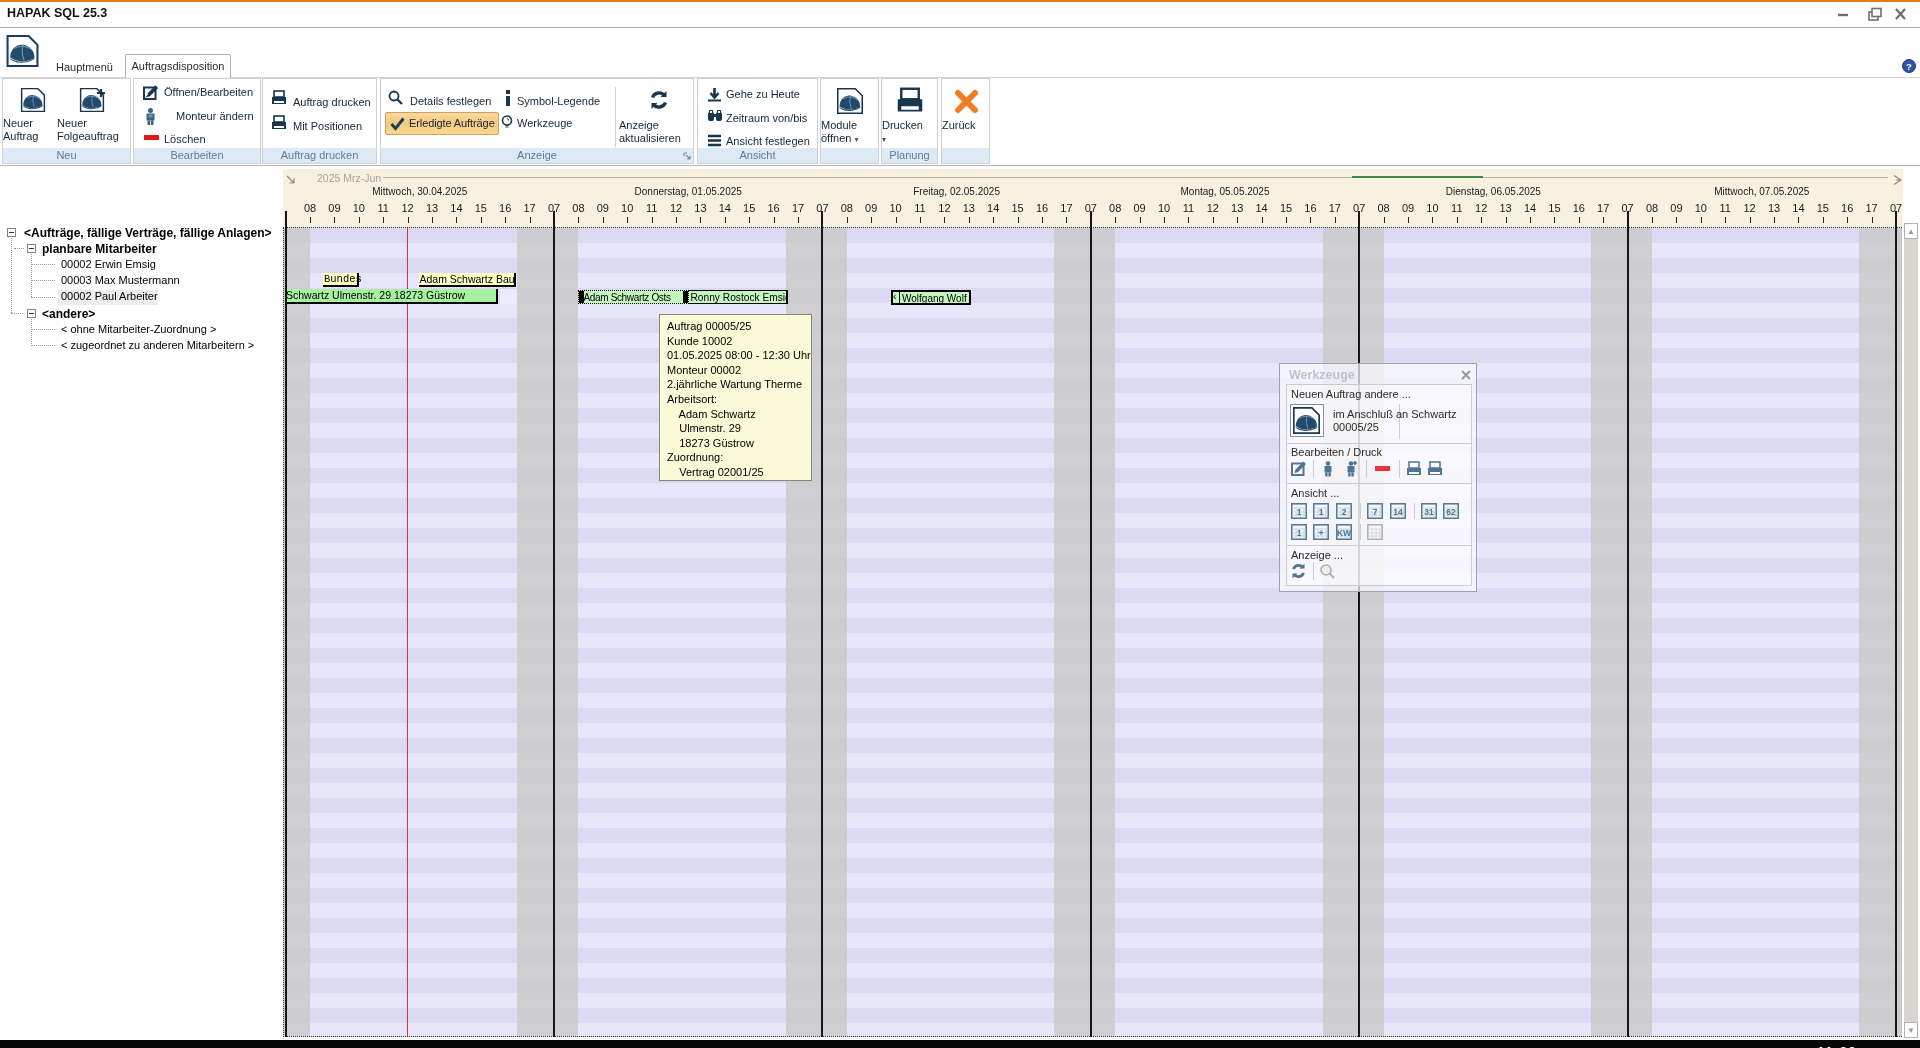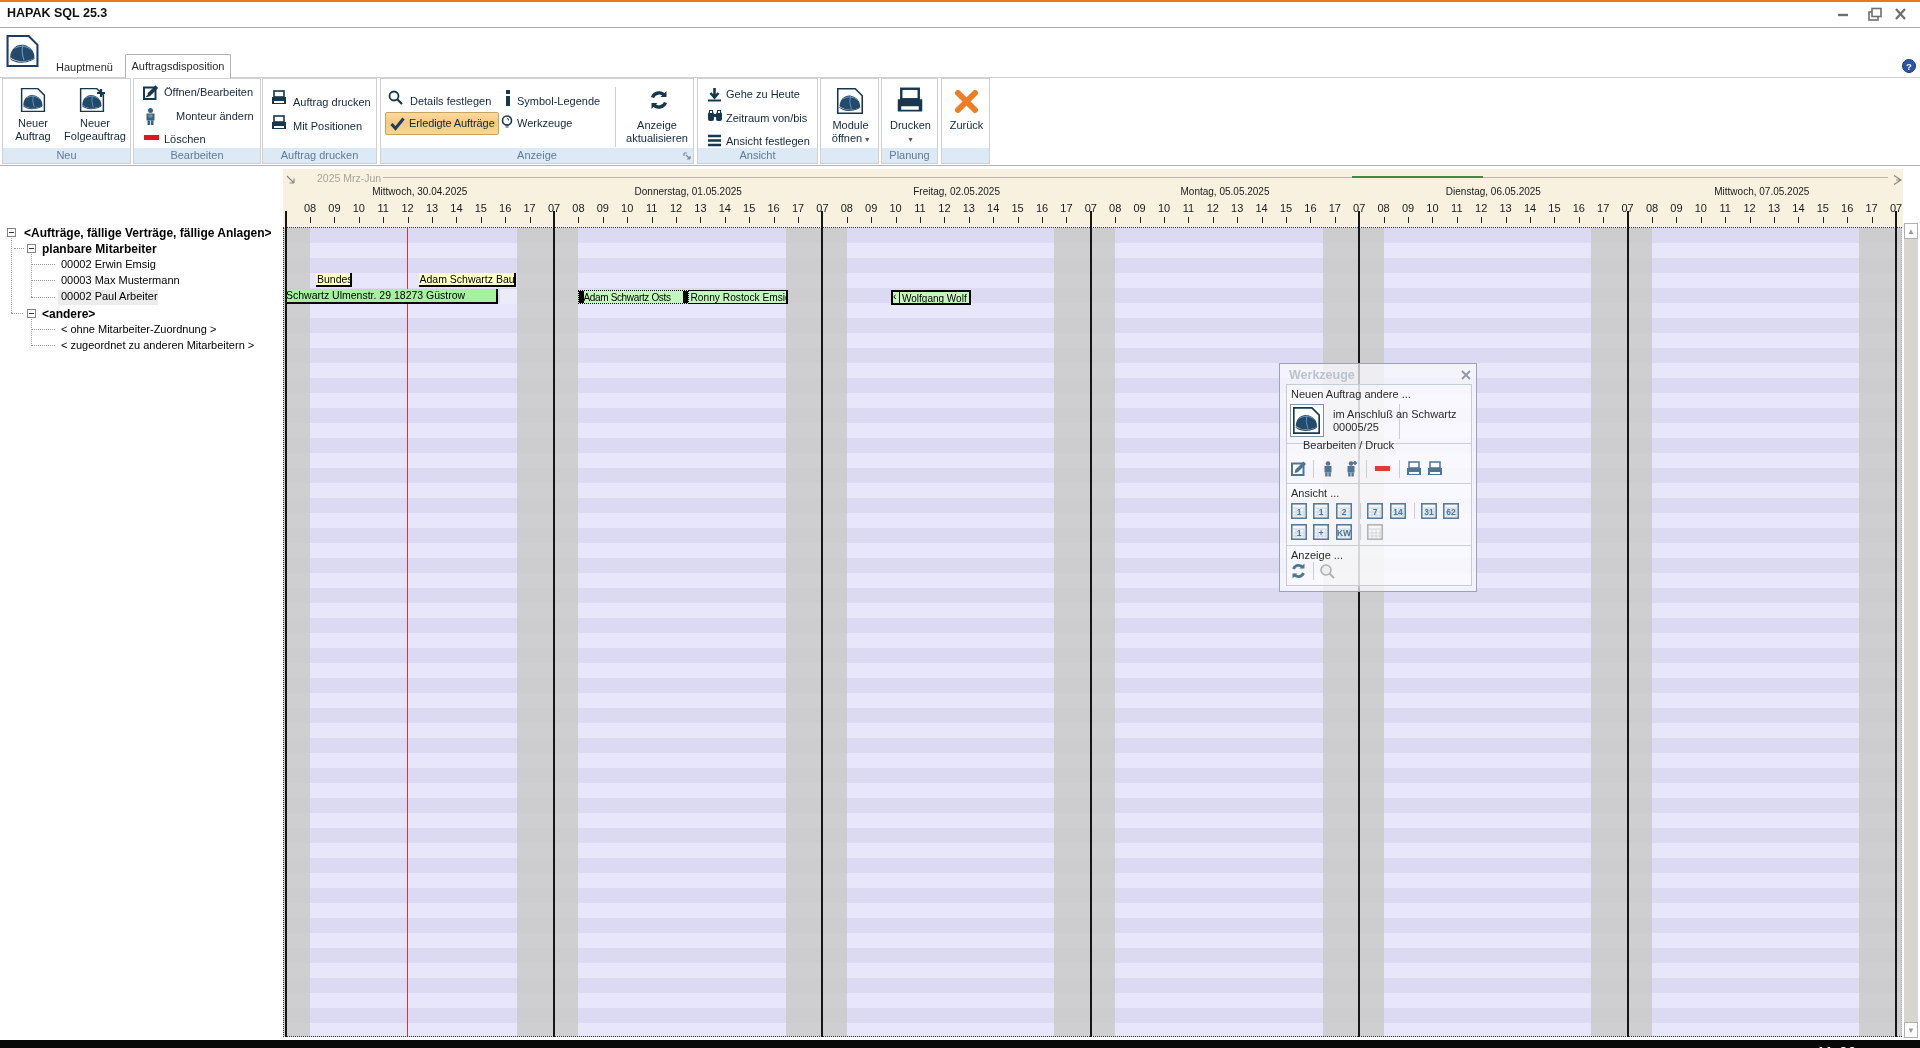--- a/index.html
+++ b/index.html
@@ -14,21 +14,21 @@
 #apptitle{left:0;top:33px;width:1920px;text-align:center;font-size:12px;color:#4c4c4c;}
 #apptitle .or{color:#e87a1e;}
 #hauptmenu{left:56px;top:61px;width:110px;font-size:11px;color:#2b2b2b;}
 #tabbox{left:125px;top:54px;width:106px;height:24px;background:#fff;border:1px solid #b2b2b2;border-bottom:none;border-radius:2px 2px 0 0;font-size:11px;color:#2b2b2b;text-align:center;line-height:22px;z-index:5;}
 
 #ribtop{left:0;top:77px;width:1920px;height:1px;background:#d2d2d2;}
 #ribbot{left:0;top:165px;width:1920px;height:1px;background:#b3b3b3;}
 .grp{position:absolute;top:78px;height:86px;background:#fff;border:1px solid #d0d0d0;}
 .grplabel{position:absolute;left:0;right:0;bottom:0;height:15px;background:#dde9f5;color:#5e7b99;font-size:11px;text-align:center;line-height:15px;}
 .ritem{position:absolute;font-size:11px;color:#13273c;white-space:nowrap;}
-.bigname{position:absolute;font-size:11px;color:#13273c;text-align:center;line-height:13px;}
+.bigname{position:absolute;font-size:11px;color:#13273c;text-align:left;line-height:13px;}
 
 #chead{left:283px;top:169px;width:1620px;height:58px;background:#f8f1e0;}
 .daylbl{position:absolute;top:17px;font-size:10px;color:#1a1a1a;text-align:center;width:200px;}
 .hourlbl{position:absolute;top:33px;font-size:11px;color:#1a1a1a;width:20px;text-align:center;}
 .tick{position:absolute;top:48px;width:1px;height:6px;background:#222;}
 #monthlbl{left:317px;top:172px;font-size:10.5px;color:#a8a49a;}
 #monthline{left:383px;top:177px;width:1505px;height:1px;background:#b9b5ab;}
 #monthgreen{left:1352px;top:176px;width:131px;height:2px;background:#3c8a46;}
 
 #chart{left:283px;top:227px;width:1619px;height:810px;border:1px dotted #333;
@@ -403,21 +403,21 @@
 
 <div class="abs" id="chart">
       <div class="grayband" style="left:0px;width:26.00000000000002px;"></div>
       <div class="grayband" style="left:233.4px;width:60.99999999999997px;"></div>
       <div class="grayband" style="left:501.79999999999995px;width:61px;"></div>
       <div class="grayband" style="left:770.1999999999999px;width:61px;"></div>
       <div class="grayband" style="left:1038.6px;width:61px;"></div>
       <div class="grayband" style="left:1307px;width:61px;"></div>
       <div class="grayband" style="left:1575.4px;width:42.59999999999991px;"></div>
       <div class="abs" style="left:122.5px;top:0;width:1.6px;height:100%;background:#e03232;"></div>
-      <div class="ylbl" style="left:32px;width:36px;">Bundes</div>
+      <div class="ylbl" style="left:39px;width:36px;font-family:Liberation Mono, monospace;">Bundes</div>
       <div class="ylbl" style="left:134.5px;width:97px;">Adam Schwartz Bau</div>
       <div class="gbar" style="left:1px;top:61px;width:213px;height:15px;background:#a6f1a0;border-right:2.5px solid #000;border-bottom:2.5px solid #000;padding-left:1px;">Schwartz Ulmenstr. 29 18273 Güstrow</div>
       <div class="abs" style="left:216px;top:61px;width:17px;height:15px;background:#ecebfc;"></div>
       <div class="gbar" style="left:293.5px;top:62px;width:111px;height:14px;background:#c6f6c0;border:1px dotted #000;">
         <span style="position:absolute;left:0;top:0;width:5px;height:12px;background:#000;"></span>
         <span style="position:absolute;right:0;top:0;width:5px;height:12px;background:#000;"></span>
         <span style="position:absolute;left:5px;top:0;font-size:10px;letter-spacing:-0.35px;">Adam Schwartz Osts</span>
       </div>
       <div class="gbar" style="left:404.5px;top:62px;width:99px;height:14px;background:#c6f6c0;border-top:1.5px solid #000;border-right:2px solid #000;border-bottom:1.5px solid #000;padding-left:2px;font-size:10.2px;">Ronny Rostock Emsig</div>
       <div class="gbar" style="left:607px;top:62px;width:80px;height:14.5px;background:#c6f6c0;border:2px solid #000;">
@@ -443,20 +443,31 @@
       <div class="tdoth" style="left:14px;top:248px;width:10px;"></div>
       <div class="tdotv" style="left:31px;top:254px;height:43px;"></div>
       <div class="tdoth" style="left:31px;top:264px;width:24px;"></div>
       <div class="tdoth" style="left:31px;top:280px;width:24px;"></div>
       <div class="tdoth" style="left:31px;top:297px;width:24px;"></div>
       <div class="tdotv" style="left:31px;top:319px;height:27px;"></div>
       <div class="tdoth" style="left:31px;top:329px;width:24px;"></div>
       <div class="tdoth" style="left:31px;top:345px;width:24px;"></div>
     </div>
 
+<div class="abs" id="tooltip">Auftrag 00005/25
+Kunde 10002
+01.05.2025 08:00 - 12:30 Uhr
+Monteur 00002
+2.jährliche Wartung Therme
+Arbeitsort:
+    Adam Schwartz
+    Ulmenstr. 29
+    18273 Güstrow
+Zuordnung:
+    Vertrag 02001/25</div>
 
 <div class="abs" id="palette">
  <div class="title">Werkzeuge</div>
  <svg width="12" height="12" style="left:180px;top:5px" viewBox="0 0 12 12">
         <path d="M2 2 L10 10 M10 2 L2 10" stroke="#8f98a6" stroke-width="1.8"></path>
       </svg>
  <div id="palinner">
         <div class="pallbl" style="left:4px;top:3px;">Neuen Auftrag andere ...</div>
         <div class="abs" style="left:3px;top:19px;width:34px;height:33px;border:1px solid #7d93aa;background:#fff;"></div>
         <div style="position:absolute;left:5px;top:21px;width:30px;height:29px;">
@@ -464,21 +475,21 @@
             <path d="M1.81 1.81 H19.94 L27.19 9.06 V27.19 H1.81 Z" fill="#fff" stroke="#17374f" stroke-width="1.63125"></path>
             <path d="M3.63 19.94 C4.08 11.78 9.97 8.16 15.41 9.06 C21.75 10.42 25.38 15.41 24.92 20.84 C18.13 24.47 9.06 24.47 3.63 19.94 Z" fill="#234a6b"></path>
             <path d="M2.72 20.39 Q13.59 27.19 25.83 20.39 Q23.56 24.02 13.59 24.92 Q5.44 24.47 2.72 20.39 Z" fill="#234a6b"></path>
             <path d="M7.25 12.23 Q15.41 7.70 22.66 13.59 M14.95 9.06 Q13.14 15.41 15.86 22.66" stroke="#6f9cc0" stroke-width="0.90625" fill="none"></path>
           </svg>
         </div>
         <div class="palvs" style="left:112px;top:19px;height:35px;"></div>
         <div class="pallbl" style="left:46px;top:23px;">im Anschluß an Schwartz</div>
         <div class="pallbl" style="left:46px;top:36px;">00005/25</div>
         <div class="palhr" style="top:58px;"></div>
-        <div class="pallbl" style="left:4px;top:54px;margin-left:12px;">Bearbeiten / Druck</div>
+        <div class="pallbl" style="left:4px;top:61px;">Bearbeiten / Druck</div>
         <div style="position:absolute;left:4px;top:76px;width:15px;height:15px;">
           <svg width="15" height="15" viewBox="0 0 15 15" style="position:absolute;left:0;top:0;overflow:visible;">
             <rect x="1" y="2.5" width="11.5" height="11.5" fill="#fff" stroke="#4f7494" stroke-width="2"></rect>
             <path d="M5 9 L12.5 1.5 l1.5 1.5 L6.5 10.5 l-2 0.5 z" stroke="#4f7494" stroke-width="1.4" fill="#4f7494"></path>
           </svg>
         </div>
         <div class="palvs" style="left:26px;top:75px;height:18px;"></div>
         <div style="position:absolute;left:36px;top:76px;width:10px;height:16px;">
           <svg width="10" height="16" viewBox="0 0 10 16" style="position:absolute;left:0;top:0;overflow:visible;">
             <circle cx="5" cy="2.5" r="2.3" fill="#4f7494"></circle>

